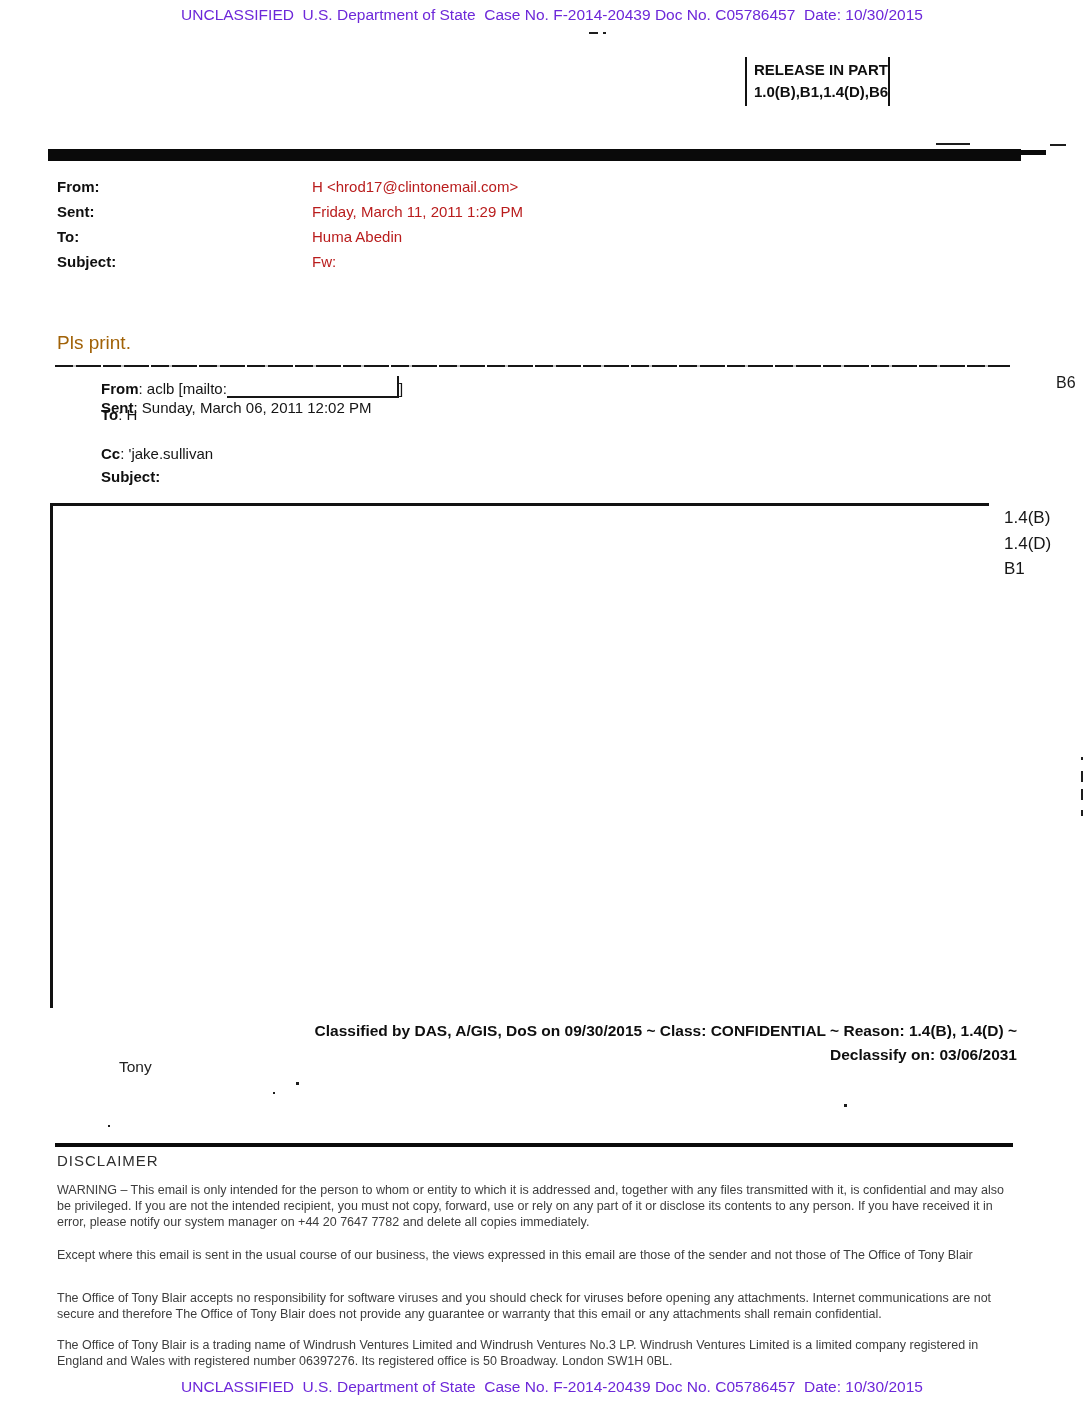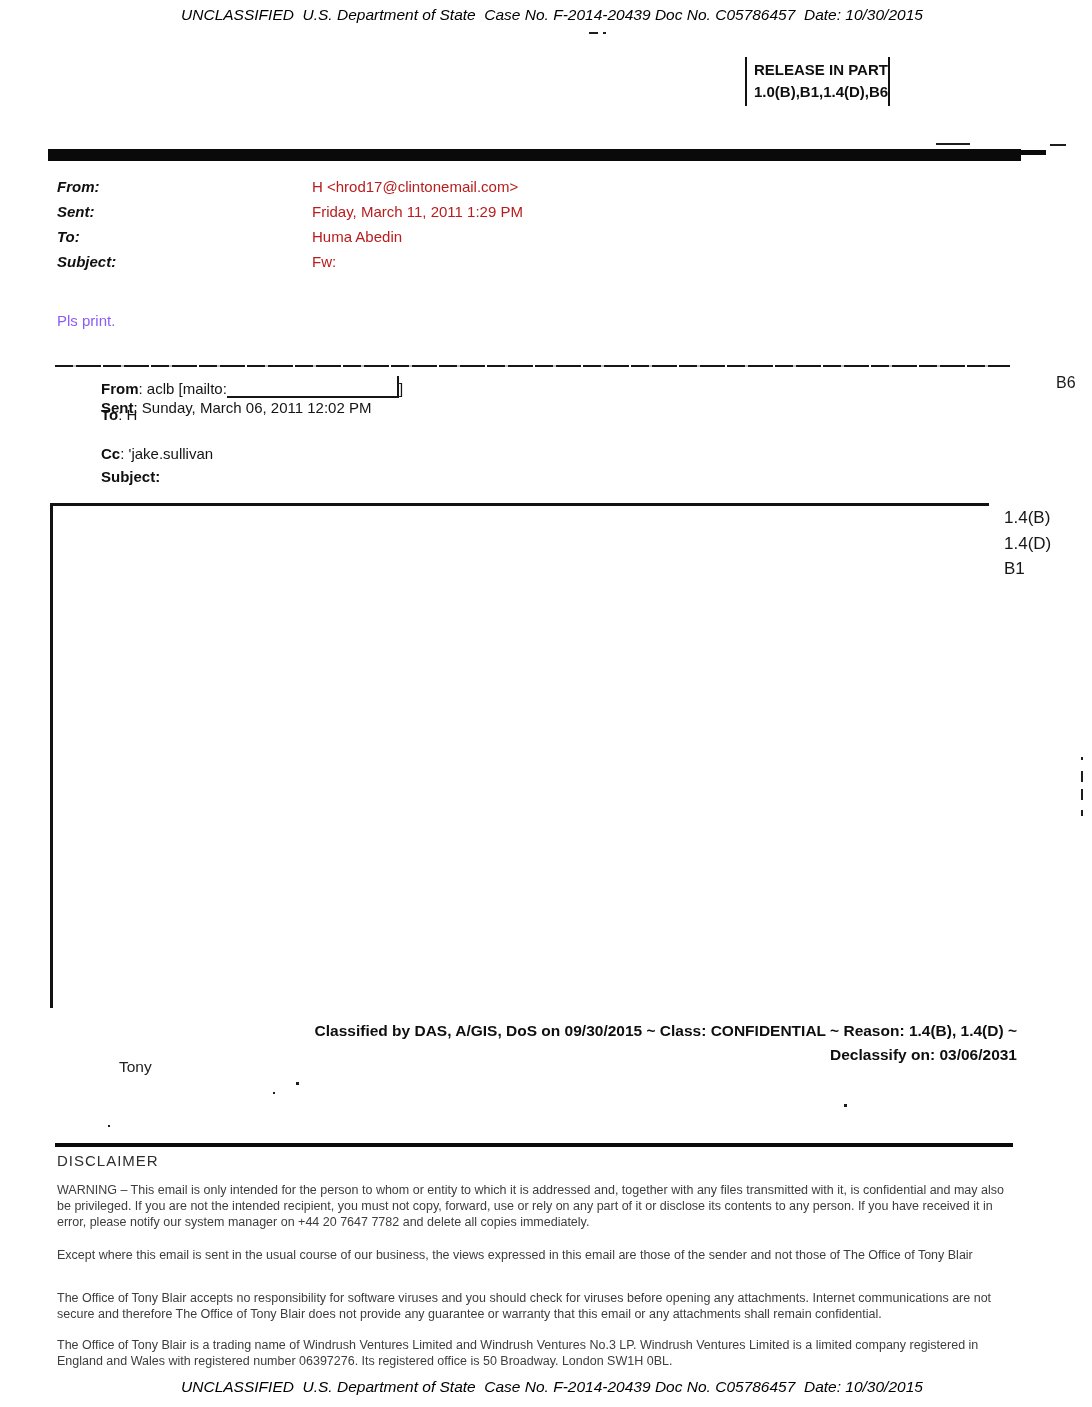--- a/index.html
+++ b/index.html
@@ -1,28 +1,28 @@
 <!DOCTYPE html>
 <html><head>
 <meta charset="utf-8">
 <style>
   html,body { margin:0; padding:0; background:#ffffff; }
   .page {
     position:relative; width:1092px; height:1407px; background:#ffffff;
     font-family:"Liberation Sans", sans-serif; color:#1c1c1c; overflow:hidden;
   }
   .abs { position:absolute; }
-  .center-line { left:12px; right:0; text-align:center; font-size:15.5px; color:#000000; white-space:pre;font-style:italic; }
+  .center-line { left:12px; right:0; text-align:center; font-size:15.5px; color:#6d28d9; white-space:pre; }
   .release-stamp {
     border-left:2px solid #111; border-right:2px solid #111;
     padding:2px 0 3px 7px; font-weight:bold; font-size:15px; line-height:22px;
     color:#0f0f0f; white-space:nowrap;
   }
   .thick-bar { background:#0a0a0a; }
-  .hdr-label { font-weight:bold; font-size:15px; color:#0f0f0f;font-style:italic; }
+  .hdr-label { font-weight:bold; font-size:15px; color:#0f0f0f; }
   .hdr-value { font-size:15px; color:#b91c1c; }
   .row-label { position:absolute; left:57px; }
   .row-value { position:absolute; left:312px; white-space:nowrap; }
   .mail2-line { left:57px; font-size:15px; white-space:nowrap; color:#141414;margin-left:44px; }
   .mail2-line b { color:#0f0f0f; }
   .redact-inline {
     display:inline-block; width:170px; height:20px; margin-bottom:-4px;
     border-bottom:2px solid #161616; border-right:2px solid #161616;
   }
   .dashed-sep {
@@ -68,21 +68,21 @@
     <div class="abs" style="top:228px;">
       <span class="row-label hdr-label">To:</span>
       <span class="row-value hdr-value">Huma Abedin</span>
     </div>
     <div class="abs" style="top:253px;">
       <span class="row-label hdr-label">Subject:</span>
       <span class="row-value hdr-value">Fw:</span>
     </div>
   </div>
 
-  <div class="abs" style="left:57px; top:312px; font-size:15px; color:#8b5cf6;">Pls print.</div>
+  <div class="abs" style="left:57px; top:332px; font-size:19px; color:#a16207;">Pls print.</div>
 
   <div class="abs dashed-sep" style="left:55px; top:365px; width:955px;"></div>
 
   <div>
     <div class="abs mail2-line" style="top:376px;">
       <b>From</b><span>: aclb [mailto:</span><span class="redact-inline"></span><span>]</span>
     </div>
     <div class="abs mail2-line" style="top:399px;">
       <b>Sent</b><span>: Sunday, March 06, 2011 12:02 PM</span>
     </div>

